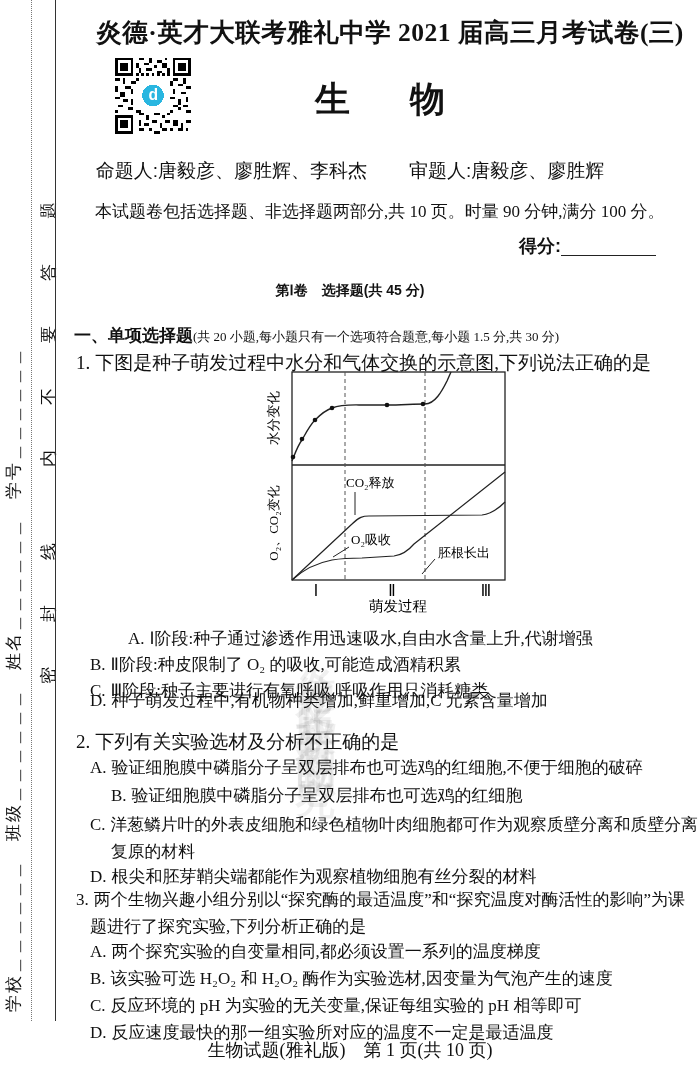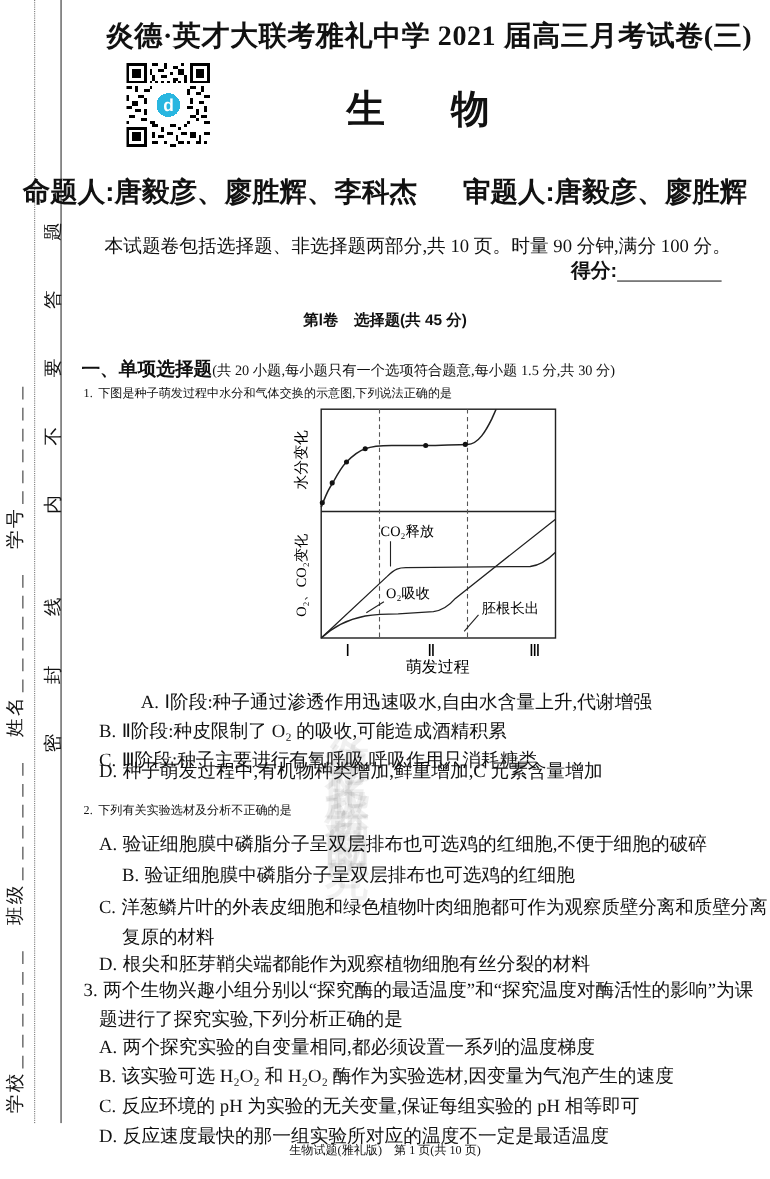--- a/index.html
+++ b/index.html
@@ -7,21 +7,21 @@
     width:700px;height:1072px;position:relative;background:#ffffff;
     color:#111;font-family:"Liberation Serif",serif;overflow:hidden;
   }
   .abs{position:absolute;}
   .sans{font-family:"Liberation Sans",sans-serif;text-align:right;}
   .center{width:700px;left:0;text-align:center;}
   
   .rotleft{position:absolute;transform-origin:0 0;transform:rotate(-90deg);white-space:nowrap;}
   .vline{position:absolute;top:0;height:1021px;}
   
-  .stem{position:absolute;left:76px;font-size:11px;white-space:nowrap;}
+  .stem{position:absolute;left:76px;font-size:19px;white-space:nowrap;}
   .stem-wrap{position:absolute;left:76px;font-size:17px;line-height:27px;padding-left:14px;text-indent:-14px;}
   .opt{position:absolute;left:90px;font-size:17px;white-space:nowrap;}
   .opt-wrap{position:absolute;left:90px;font-size:16.8px;line-height:27px;width:592px;padding-left:21px;text-indent:-21px;white-space:normal;}
   .qnum{margin-right:5px;}
   .optlab{margin-right:5px;}
   .score-blank{display:inline-block;width:95px;height:20px;border-bottom:1.5px solid #222;vertical-align:-4px;}
   .watermark{
     position:absolute;left:287px;top:634px;height:200px;
     writing-mode:vertical-rl;font-size:40px;letter-spacing:10px;line-height:56px;
     color:rgba(0,0,0,0.06);font-weight:bold;pointer-events:none;
@@ -135,25 +135,25 @@
 
   <g>
     <rect x="9.6" y="9.6" width="9.8" height="9.8" rx="2.4" fill="#fff"></rect>
     <circle cx="14.5" cy="14.5" r="4.1" fill="#29b6e0"></circle>
     <text x="14.6" y="16.4" text-anchor="middle" font-size="6" font-weight="bold" font-family="Liberation Sans, sans-serif" fill="#ffffff">d</text>
   </g>
 </svg>
 
 <div class="abs center" style="top:76px;font-size:35px;font-weight:600;letter-spacing:60px;padding-left:60px;">生物</div>
 
-<div class="abs center sans" style="top:158px;font-size:25px;font-weight:bold;">
+<div class="abs center sans" style="top:158px;font-size:19px;font-weight:normal;">
   <span>命题人:唐毅彦、廖胜辉、李科杰</span><span style="margin-left:42px;">审题人:唐毅彦、廖胜辉</span>
 </div>
 
-<div class="abs" style="left:95px;top:212px;font-size:17px;white-space:nowrap;text-align:center;">本试题卷包括选择题、非选择题两部分,共 10 页。时量 90 分钟,满分 100 分。</div>
+<div class="abs" style="left:95px;top:200px;font-size:17px;white-space:nowrap;text-align:center;">本试题卷包括选择题、非选择题两部分,共 10 页。时量 90 分钟,满分 100 分。</div>
 
 <div class="abs" style="left:519px;top:234px;">
   <span class="sans" style="font-size:18px;font-weight:bold;">得分:</span><span class="score-blank"></span>
 </div>
 
 <div class="abs center sans" style="top:282px;font-size:14px;font-weight:bold;">第Ⅰ卷　选择题(共 45 分)</div>
 
 <div class="abs" style="left:74px;top:324px;white-space:nowrap;">
   <span class="sans" style="font-size:17px;font-weight:bold;">一、单项选择题</span><span style="font-size:13px;">(共 20 小题,每小题只有一个选项符合题意,每小题 1.5 分,共 30 分)</span>
 </div>
@@ -234,13 +234,13 @@
 <div class="opt" style="top:967px;">
   <span class="optlab">B.</span><span>该实验可选 H₂O₂ 和 H₂O₂ 酶作为实验选材,因变量为气泡产生的速度</span>
 </div>
 <div class="opt" style="top:994px;">
   <span class="optlab">C.</span><span>反应环境的 pH 为实验的无关变量,保证每组实验的 pH 相等即可</span>
 </div>
 <div class="opt" style="top:1021px;">
   <span class="optlab">D.</span><span>反应速度最快的那一组实验所对应的温度不一定是最适温度</span>
 </div>
 
-<div class="abs center" style="top:1038px;font-size:11px;">生物试题(雅礼版)　第 1 页(共 10 页)</div>
+<div class="abs center" style="top:1038px;font-size:18px;">生物试题(雅礼版)　第 1 页(共 10 页)</div>
 
 </body></html>

